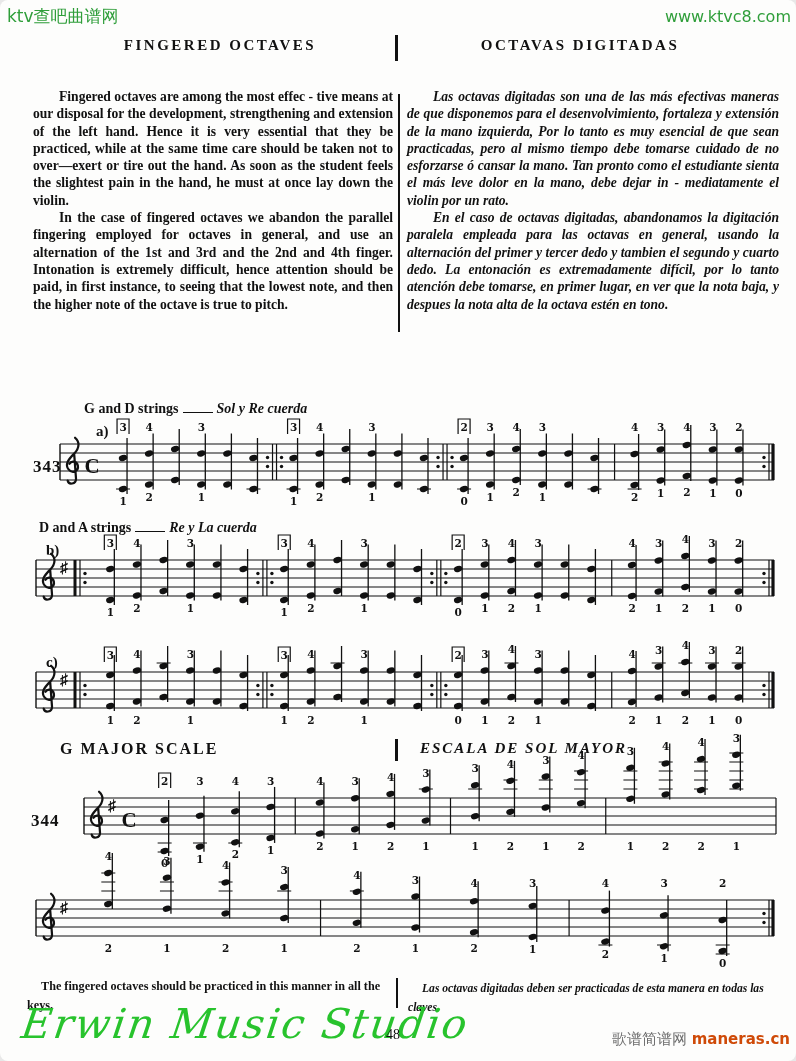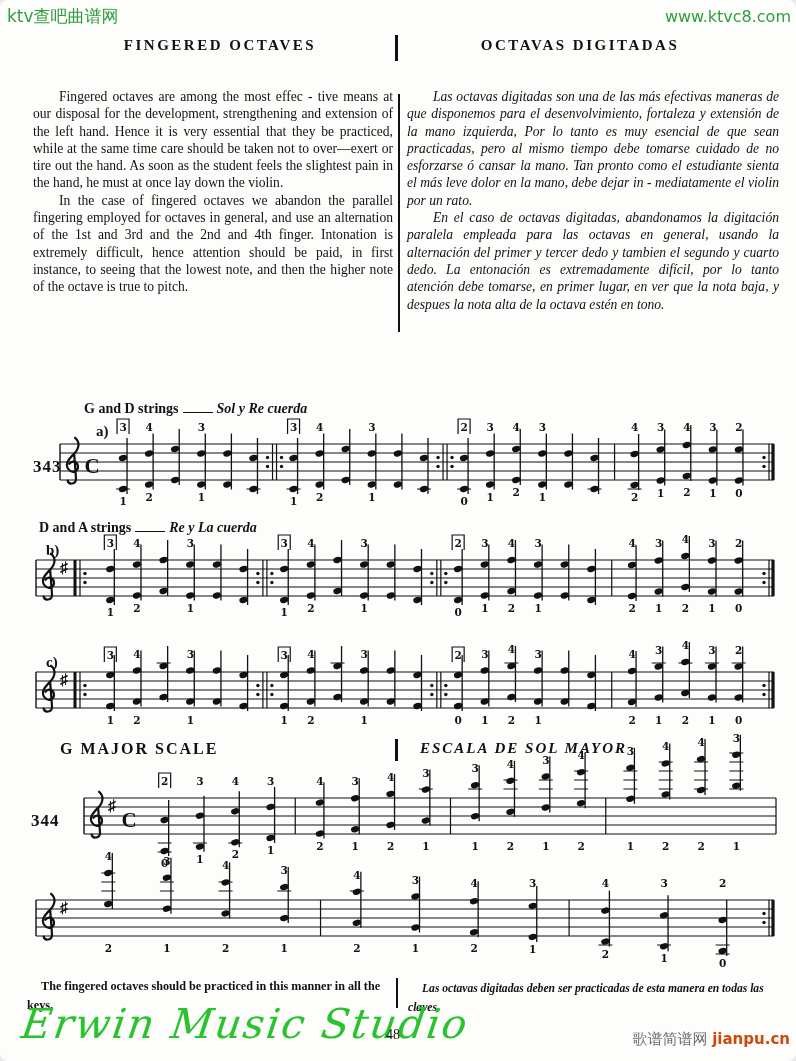--- a/index.html
+++ b/index.html
@@ -13,21 +13,21 @@
   #wm-br{right:6px;top:1030px;font-size:15px;}
   #wm-br .site{color:#6e6e6e;}
   #wm-br .dom{color:#cf4a08;font-weight:bold;}
   
   .hdr{top:37px;font-weight:bold;font-size:15px;letter-spacing:2.5px;text-align:center;}
   #hdr-en{left:60px;width:320px;}
   #hdr-es{left:420px;width:320px;}
   .vbar{background:#111;}
   #hdr-div{left:395px;top:35px;width:3px;height:26px;}
   
-  .col{font-size:13.6px;line-height:17.3px;text-align:justify;font-weight:normal;}
+  .col{font-size:13.6px;line-height:17.3px;text-align:justify;font-weight:bold;}
   .col p{margin:0;text-indent:26px;}
   #col-en{left:33px;top:88px;width:360px;}
   #col-es{left:407px;top:88px;width:372px;font-style:italic;}
   #col-div{left:398px;top:94px;width:2px;height:238px;}
   
   .cap{font-weight:bold;font-size:14px;white-space:nowrap;}
   .cap .es{font-style:italic;}
   .cap .rule{display:inline-block;width:30px;border-bottom:1.6px solid #111;height:11px;margin:0 4px;}
   .sec{font-weight:bold;font-size:15px;}
   .num{font-weight:bold;font-size:17px;letter-spacing:1px;}
@@ -741,16 +741,16 @@
   </div>
   <div class="abs vbar" id="note-div"></div>
   <div class="abs note" id="note-es">
     <p>Las octavas digitadas deben ser practicadas de esta manera en todas las claves.</p>
   </div>
 
   <div class="abs" id="stamp">Erwin Music Studio</div>
   <div class="abs" id="pgnum">48</div>
   <div class="abs wm" id="wm-br">
     <span class="site">歌谱简谱网</span>
-    <span class="dom">jianpu.cn</span>
+    <span class="dom">maneras.cn</span>
   </div>
 
 </div>
 
 </body></html>

